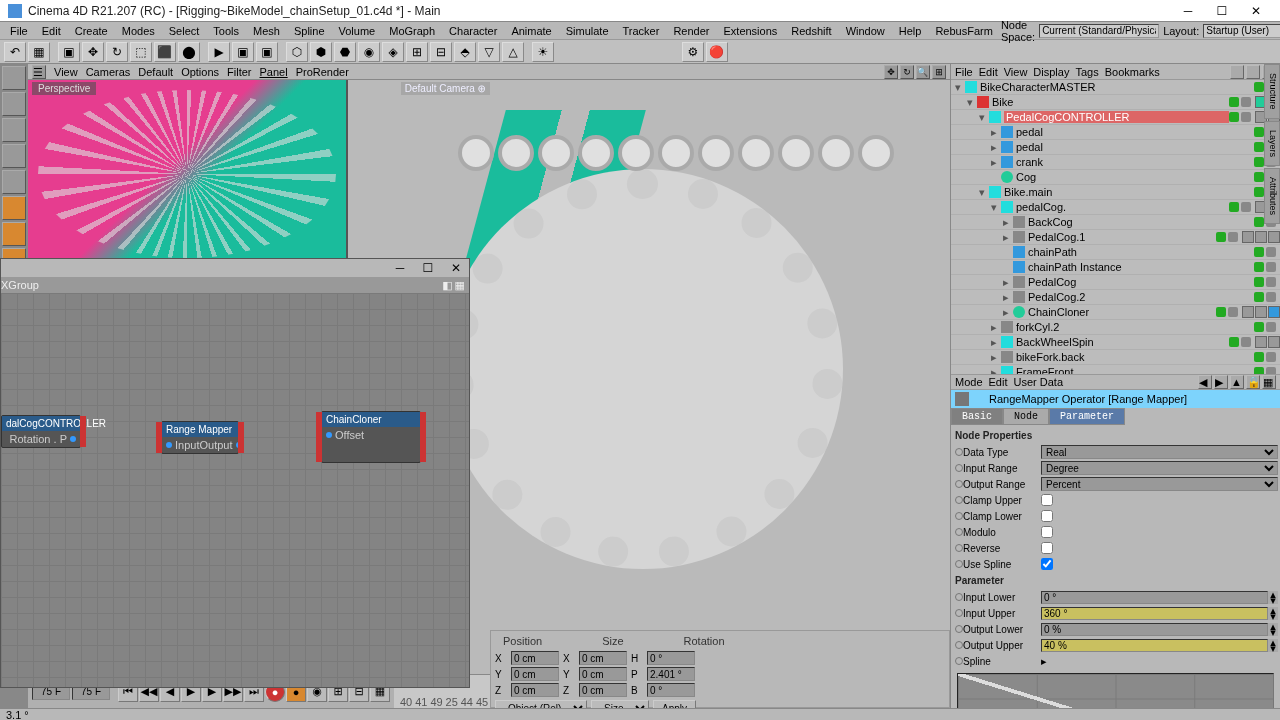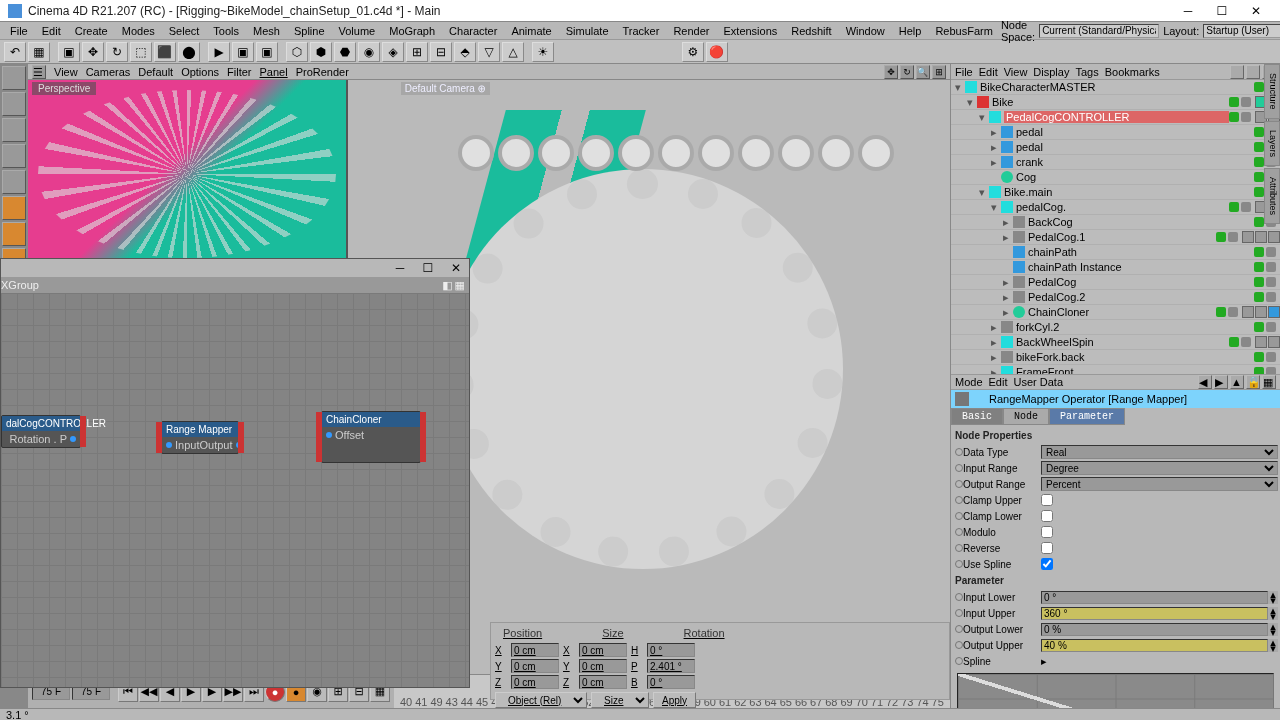--- a/index.html
+++ b/index.html
@@ -64,21 +64,21 @@
 .timeline { height: 34px; background: #b0b0b0; border-top: 1px solid #888; display:flex; align-items:stretch;}
 .timeline-ruler { flex:1; position:relative; background:#c8c8c8; }
 .timeline-ruler .ticks{ position:absolute; bottom:0; left:0; right:0; display:flex; justify-content:space-between; padding:0 6px; font-size:9px; color:#555;}
 .timeline-frame-inputs{ display:flex; align-items:center; gap:2px; padding:0 4px;}
 .timeline-frame-inputs input{ width:38px; height:16px; background:#999; border:1px inset #888; font-size:10px; text-align:center;}
 .playback { display:flex; align-items:center; gap:1px; padding:0 4px;}
 .play-btn{ width:20px; height:20px; background:#bbb; border:1px outset #ccc; cursor:pointer; display:flex; align-items:center; justify-content:center; font-size:11px;}
 .play-btn.rec{ background:#c33; color:#fff; border-radius:50%;}
 .play-btn.key{ background:#d88830;}
 
-.coord-bar { position:absolute; bottom:20px; left:490px; right:330px; height:78px; background:#b8b8b8; border:1px solid #999; padding:2px 4px;text-decoration:underline;}
+.coord-bar { position:absolute; bottom:12px; left:490px; right:330px; height:78px; background:#b8b8b8; border:1px solid #999; padding:2px 4px;}
 .coord-header{ display:flex; gap:60px; font-size:10px; color:#333; padding:2px 8px;}
 .coord-row{ display:flex; gap:4px; align-items:center; margin-top:2px;}
 .coord-row label{ width:12px; font-size:10px;}
 .coord-row input{ width:48px; height:14px; background:#999; border:1px inset #888; font-size:10px; padding:0 2px;}
 .coord-btns{ display:flex; gap:4px; margin-top:3px;}
 .coord-btns select,.coord-btns button{ height:16px; background:#bbb; border:1px outset #ccc; font-size:10px; padding:0 8px; cursor:pointer;}
 
 .right-col { width: 330px; background: #b8b8b8; display: flex; flex-direction: column; border-left: 1px solid #888; }
 .obj-menubar { height: 16px; display: flex; align-items: center; padding: 0 4px; gap: 6px; font-size: 10px; border-bottom:1px solid #999;}
 .obj-menubar span{ cursor:pointer;}
@@ -304,21 +304,21 @@
           <div class="play-btn">◉</div>
           <div class="play-btn">⊞</div>
           <div class="play-btn">⊟</div>
           <div class="play-btn">▦</div>
         </div>
       <div class="timeline-ruler">
         <div class="ticks" id="timeline-ticks">
             <span>40</span>
             <span>41</span>
             <span>49</span>
-            <span>43</span>
+            <span>25</span>
             <span>44</span>
             <span>45</span>
             <span>46</span>
             <span>47</span>
             <span>48</span>
             <span>49</span>
             <span>50</span>
             <span>51</span>
             <span>52</span>
             <span>53</span>

